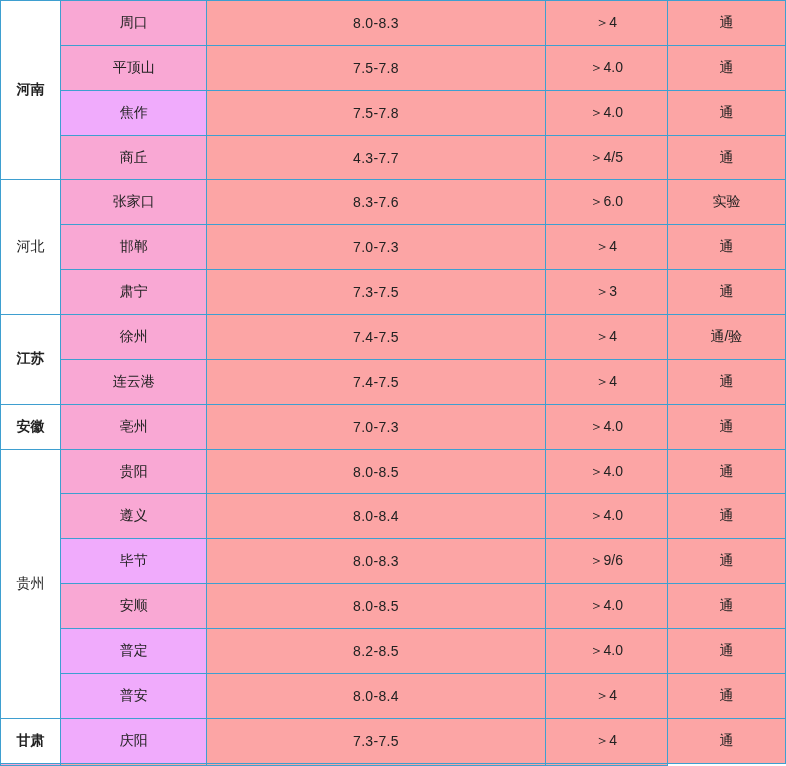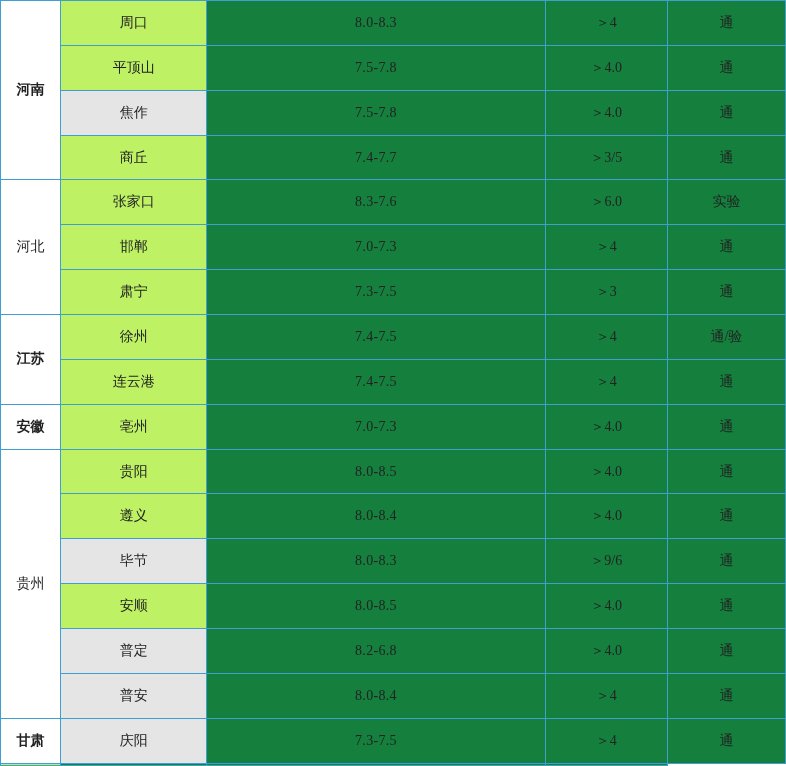--- a/index.html
+++ b/index.html
@@ -37,31 +37,30 @@
   td.province {
     background: #ffffff;
     color: #1a1a1a;
     font-size: 14px;
   }
   td.province.bold {
     font-weight: bold;
     border-radius: 24px;
   }
   td.city {
-    background: #bef264;
+    background: #f9a8d4;
     color: #1a1a1a;
     font-size: 14px;
   }
   td.city.light {
-    background: #e5e5e5;
+    background: #f0abfc;
   }
   td.range, td.value, td.status {
-    background: #15803d;
+    background: #fca5a5;
     font-size: 14px;
-    font-family: Liberation Serif, serif;
   }
   td.range {
     letter-spacing: 0.3px;
   }
 </style>
 </head>
 <body>
 
 <table class="data-table">
   <colgroup>
@@ -86,22 +85,22 @@
         <td class="status">通</td>
       </tr>
       <tr>
         <td class="city light">焦作</td>
         <td class="range">7.5-7.8</td>
         <td class="value">＞4.0</td>
         <td class="status">通</td>
       </tr>
       <tr>
         <td class="city">商丘</td>
-        <td class="range">7.4-7.7</td>
-        <td class="value">＞3/5</td>
+        <td class="range">4.3-7.7</td>
+        <td class="value">＞4/5</td>
         <td class="status">通</td>
       </tr>
       <tr>
         <td class="province" rowspan="3">河北</td>
         <td class="city">张家口</td>
         <td class="range">8.3-7.6</td>
         <td class="value">＞6.0</td>
         <td class="status">实验</td>
       </tr>
       <tr>
@@ -156,21 +155,21 @@
         <td class="status">通</td>
       </tr>
       <tr>
         <td class="city">安顺</td>
         <td class="range">8.0-8.5</td>
         <td class="value">＞4.0</td>
         <td class="status">通</td>
       </tr>
       <tr>
         <td class="city light">普定</td>
-        <td class="range">8.2-6.8</td>
+        <td class="range">8.2-8.5</td>
         <td class="value">＞4.0</td>
         <td class="status">通</td>
       </tr>
       <tr>
         <td class="city light">普安</td>
         <td class="range">8.0-8.4</td>
         <td class="value">＞4</td>
         <td class="status">通</td>
       </tr>
       <tr>

